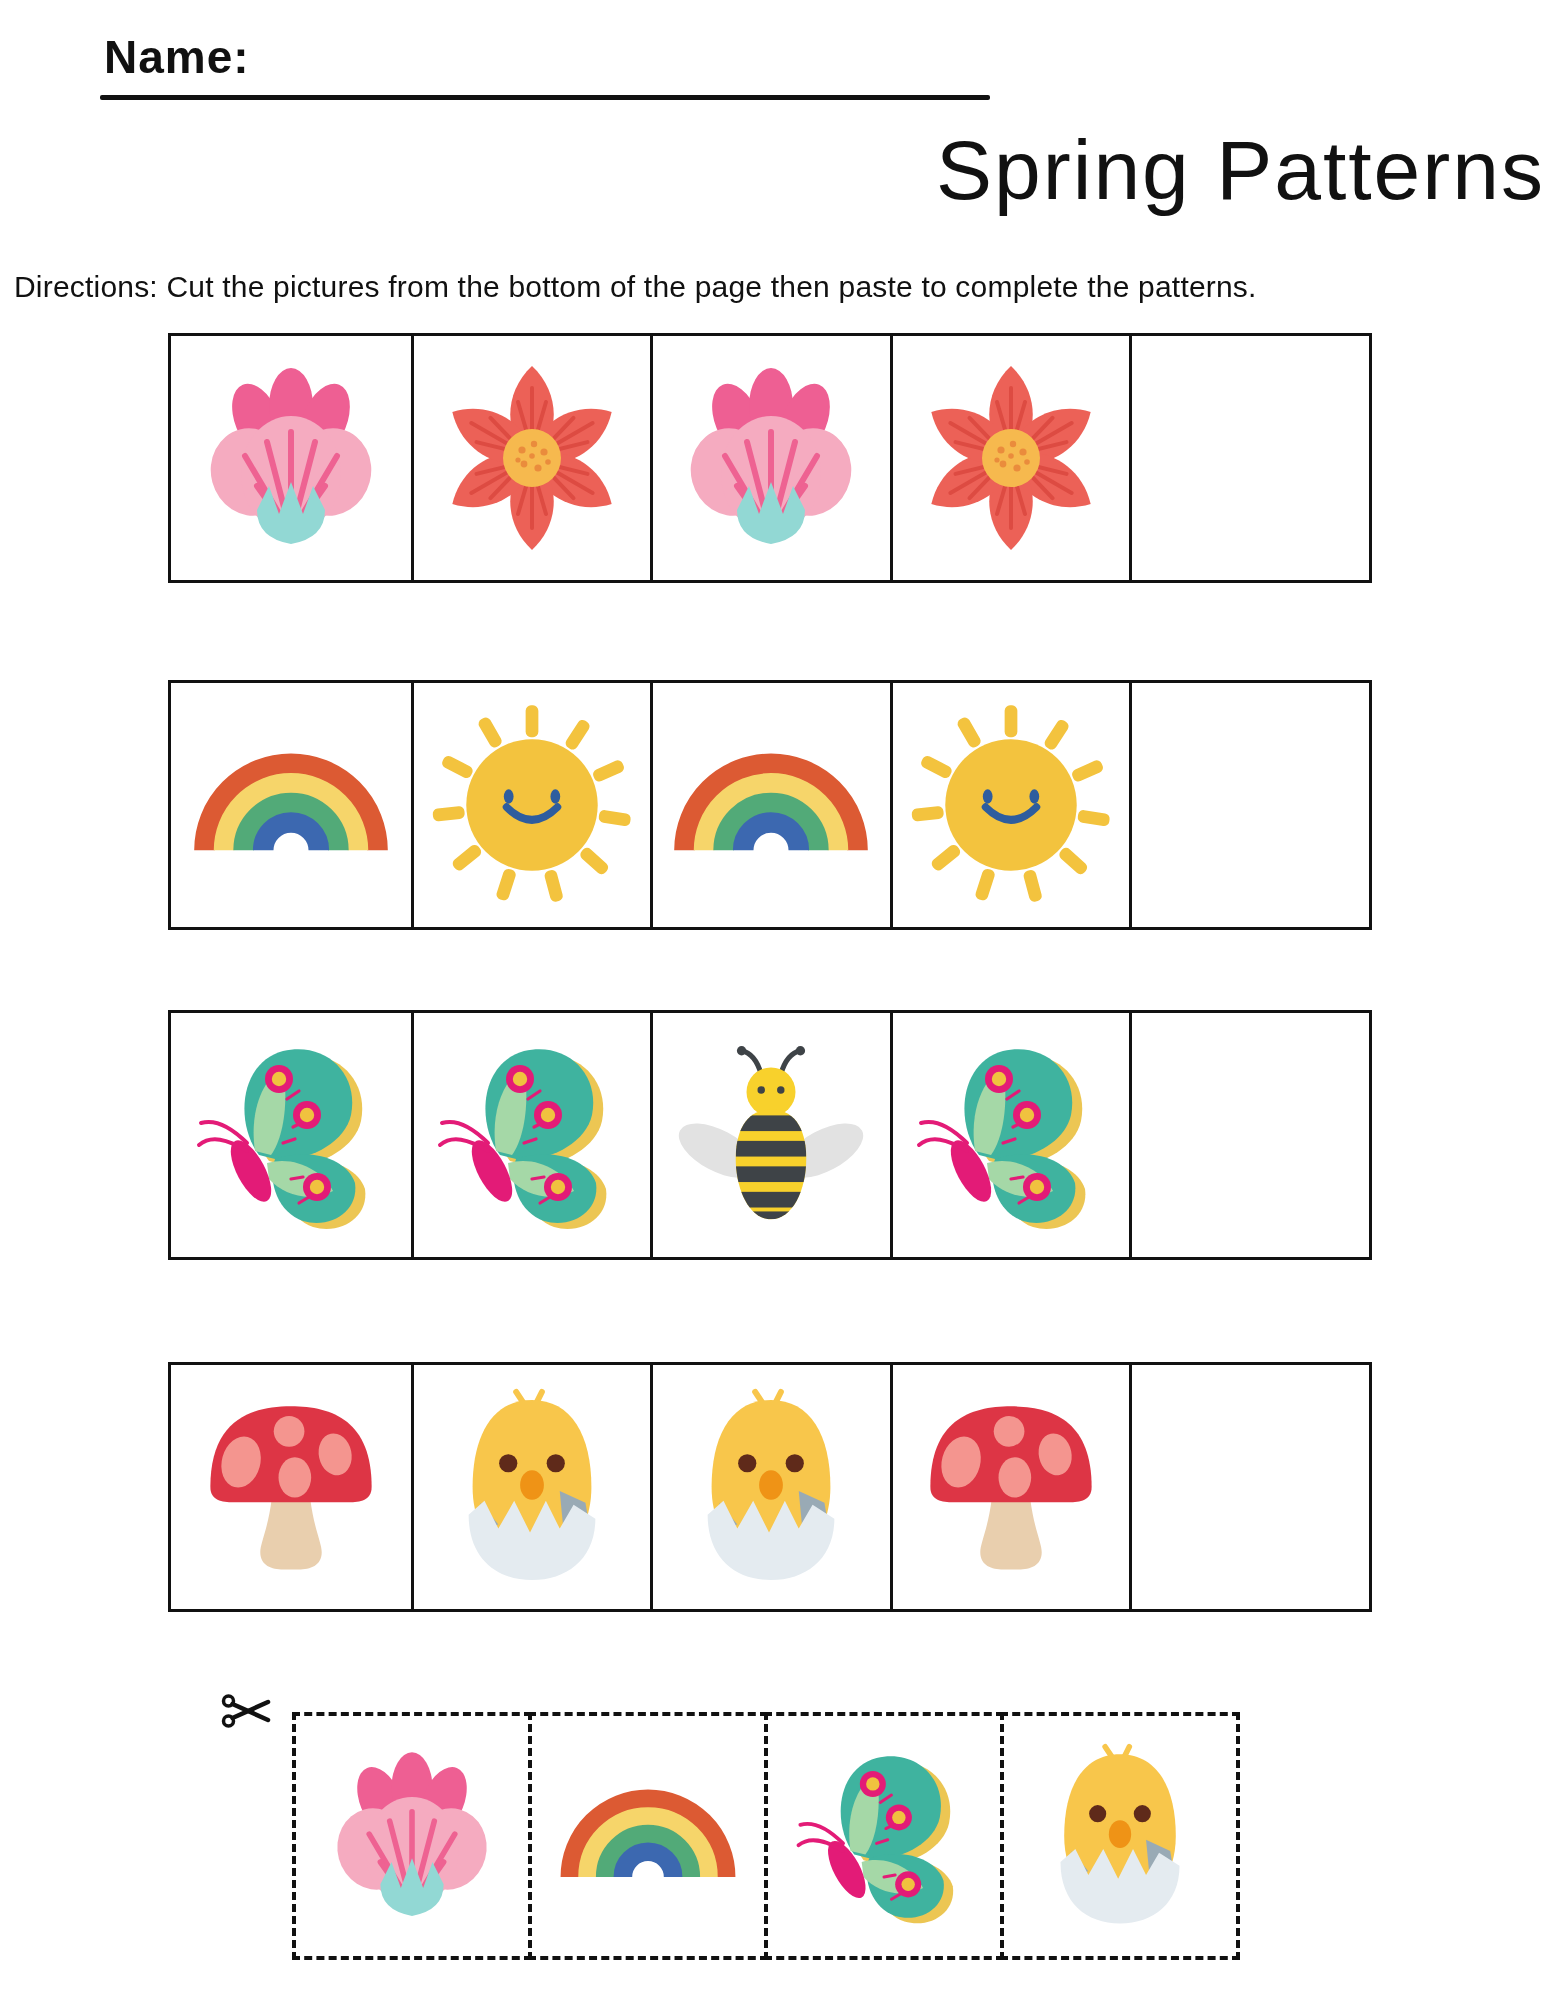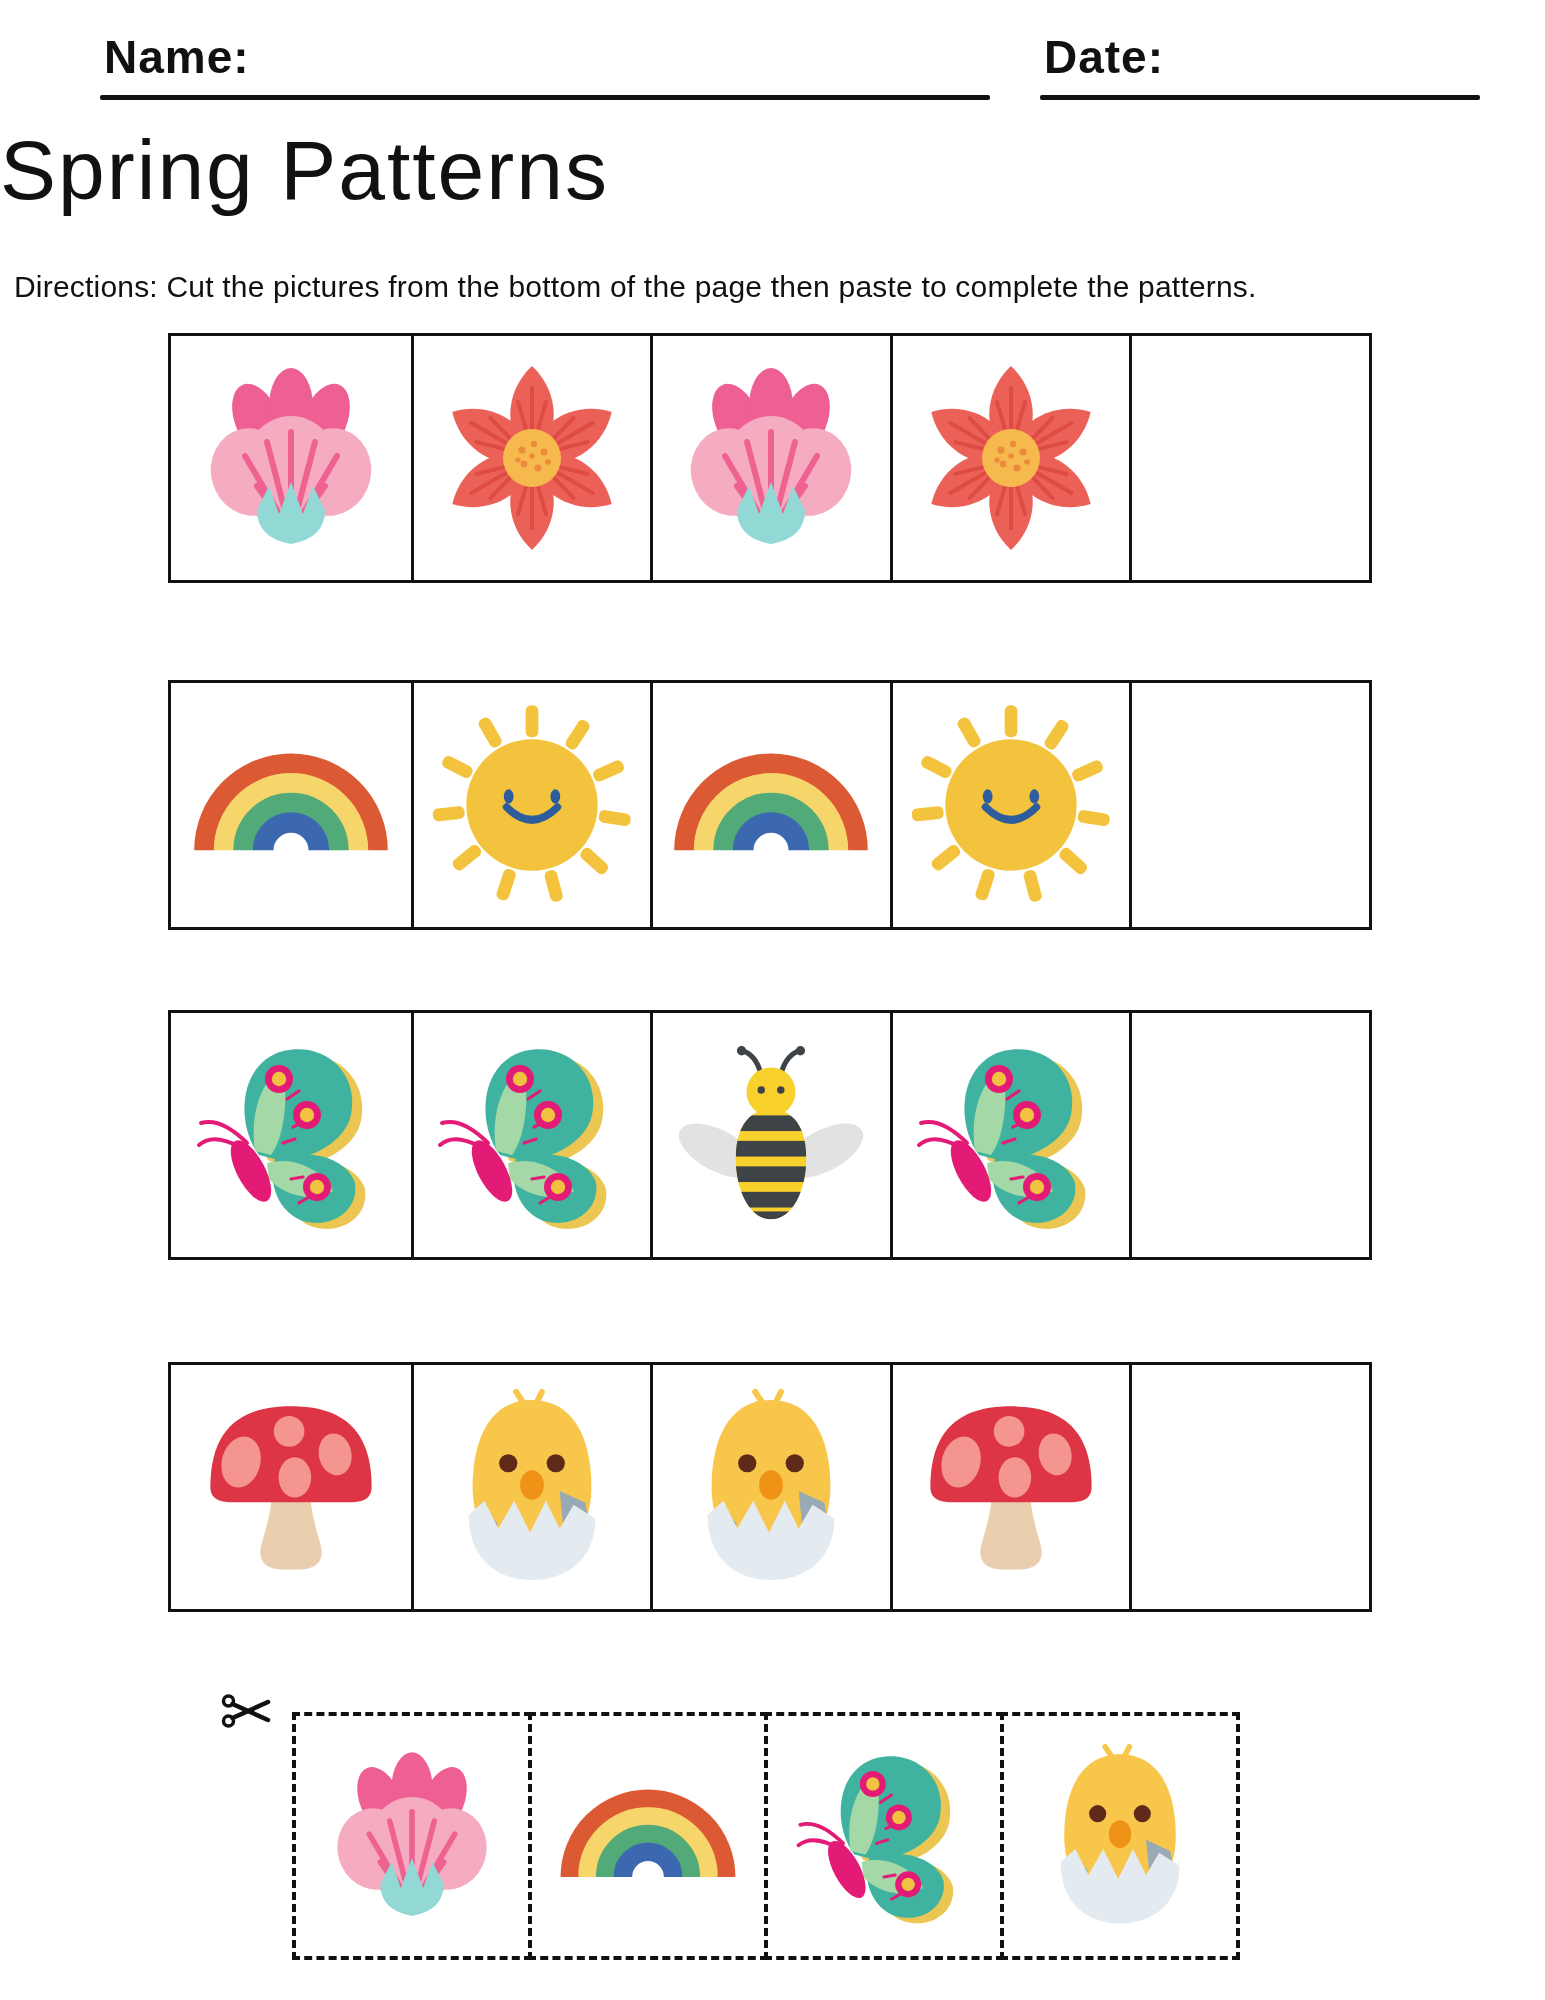--- a/index.html
+++ b/index.html
@@ -6,21 +6,21 @@
   body{width:1545px;height:2000px;position:relative;font-family:"Liberation Sans",sans-serif;color:#111;}
   .page{position:absolute;inset:0;background:#fff;border-radius:9px;}
 
   
   .field{position:absolute;top:30px;height:70px;}
   .field .label{position:absolute;left:4px;top:0;font-size:46px;font-weight:600;letter-spacing:1px;color:#111;}
   .field .underline{position:absolute;left:0;right:0;bottom:0;height:5px;background:#111;border-radius:2px;}
   .name-field{left:100px;width:890px;}
   .date-field{left:1040px;width:440px;}
 
-  .title{position:absolute;top:122px;left:0;width:100%;text-align:left;font-size:84px;font-weight:500;letter-spacing:2px;margin:0;}
+  .title{position:absolute;top:122px;left:0;width:100%;text-align:right;font-size:84px;font-weight:500;letter-spacing:2px;margin:0;}
   .directions{position:absolute;top:266px;left:10px;width:1498px;font-size:30px;font-weight:500;margin:4px;letter-spacing:0.2px;}
 
   
   .pattern-grid{position:absolute;left:168px;width:1204px;height:250px;border:3px solid #111;
     box-sizing:border-box;display:grid;grid-template-columns:repeat(5,1fr);background:#fff;}
   .row-1{top:333px;} .row-2{top:680px;} .row-3{top:1010px;} .row-4{top:1362px;}
   .p-cell{border-left:3px solid #111;display:flex;align-items:center;justify-content:center;overflow:hidden;}
   .p-cell:first-child{border-left:none;}
 
   
@@ -216,24 +216,20 @@
     </symbol>
   </defs>
 </svg>
 
 <div class="page">
 
   <div class="field name-field">
     <span class="label">Name:</span>
     <span class="underline"></span>
   </div>
-  <div class="field date-field">
-    <span class="label">Date:</span>
-    <span class="underline"></span>
-  </div>
 
   <h1 class="title">Spring Patterns</h1>
   <p class="directions">Directions: Cut the pictures from the bottom of the page then paste to complete the patterns.</p>
 
   <div class="pattern-grid row-1">
     <div class="p-cell">
         <svg class="art flower-pink">
           <use href="#icon-flower-pink"></use>
         </svg>
       </div>

